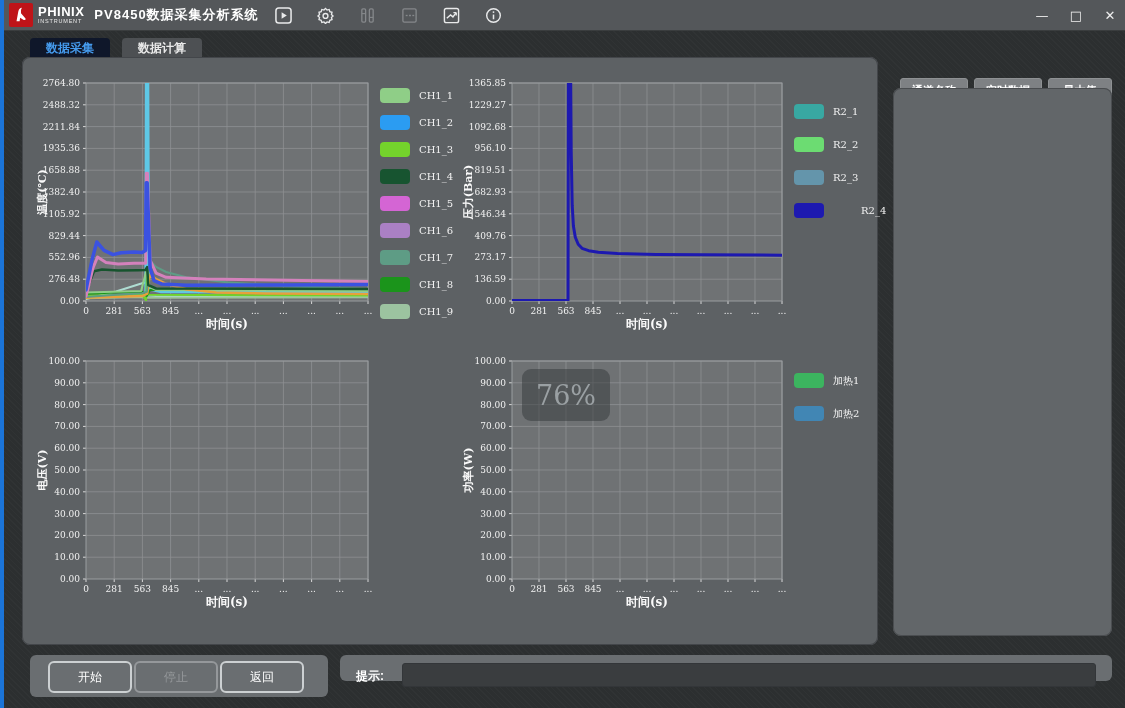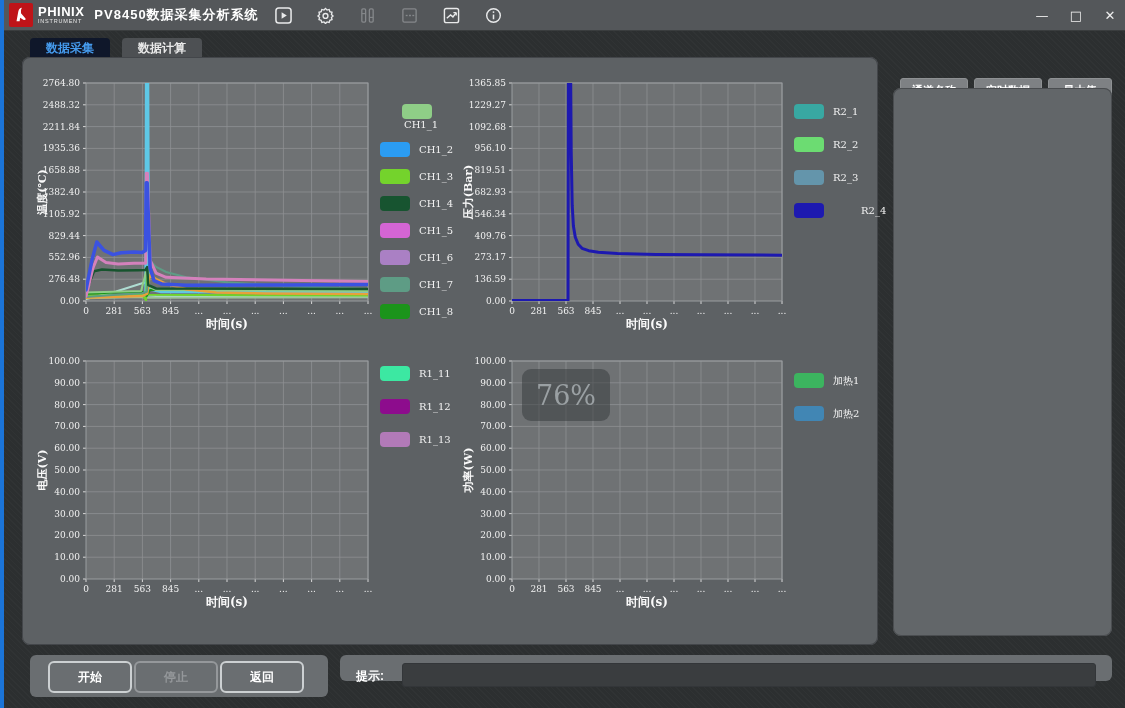--- a/index.html
+++ b/index.html
@@ -27,21 +27,21 @@
   
   .tab{height:20px;padding:0 16px;display:flex;align-items:center;justify-content:center;font-size:12px;font-weight:700;border-radius:4px 4px 0 0;cursor:pointer;}
   .tab.active{background:#0f172a;color:#459bee;}
   .tab.inactive{background:#4d5053;color:#e9e9e9;}
   
   .main-panel{left:22px;top:57px;width:856px;height:588px;background:#5d6164;border-radius:8px;box-shadow:0 0 0 1px #43464a inset;}
   .right-panel{left:893px;top:88px;width:219px;height:548px;background:#626669;border-radius:8px;box-shadow:0 0 0 1px #4a4d50 inset;}
   .rp-btn{position:absolute;top:50px;height:22px;background:#7e8184;border:1px solid #8e9193;border-radius:3px;color:#fff;font-size:11px;font-weight:700;display:flex;align-items:center;justify-content:center;cursor:pointer;margin-top:28px;}
   .bl-panel{left:30px;top:655px;width:298px;height:42px;background:#6a6e71;border-radius:6px;}
   .br-panel{left:340px;top:655px;width:772px;height:26px;background:#6a6e71;border-radius:6px;}
-  .ctl-btn{position:absolute;top:6px;width:80px;height:28px;background:transparent;border:2px solid #ccd0d2;border-radius:6px;color:#fff;font-size:12px;font-weight:700;display:flex;align-items:center;justify-content:center;cursor:pointer;font-family:"Liberation Sans",sans-serif;}
+  .ctl-btn{position:absolute;top:6px;width:80px;height:28px;background:transparent;border:2px solid #ccd0d2;border-radius:6px;color:#fff;font-size:12px;font-weight:400;display:flex;align-items:center;justify-content:center;cursor:pointer;font-family:"Liberation Sans",sans-serif;}
   .ctl-btn.disabled{border-color:#95989b;color:#95989b;cursor:default;}
   .hint-label{position:absolute;left:16px;top:13px;color:#fff;font-size:12px;font-weight:700;}
   .hint-input{position:absolute;left:62px;top:8px;width:694px;height:24px;background:#3a3d3f;border:1px solid #333639;border-radius:3px;color:#e8e8e8;font-size:12px;padding:0 6px;outline:none;box-sizing:border-box;}
   
   .chart-block{position:absolute;display:flex;align-items:flex-start;}
   .legend{display:flex;flex-direction:column;margin-left:6px;margin-top:13px;overflow:hidden;}
   .leg-item{display:flex;align-items:center;}
   .swatch{width:30px;height:15px;border-radius:4px;flex:0 0 auto;}
   .leg-label{margin-left:9px;color:#f2f2f2;font-size:10px;font-family:"DejaVu Serif",serif;white-space:nowrap;}
   svg text{font-family:"DejaVu Serif",serif;}
@@ -198,21 +198,21 @@
           <polyline points="52.0,217.5 107.1,215.9 112.3,196.0 114.9,211.8 122.1,215.0 334.0,215.9" fill="none" stroke="#8fce87" stroke-width="2" stroke-linejoin="round" stroke-linecap="round" clip-path="url(#clip0)"></polyline>
           <polyline points="52.0,222.8 108.1,221.1 113.3,218.7 115.5,200.0 122.1,204.1 132.1,208.8 152.2,214.3 182.2,217.5 232.3,218.5 334.0,219.1" fill="none" stroke="#e8a03c" stroke-width="2.5" stroke-linejoin="round" stroke-linecap="round" clip-path="url(#clip0)"></polyline>
           <polyline points="52.0,222.1 82.1,219.8 108.1,218.3 112.9,216.7 115.5,185.0 122.1,191.9 132.1,197.0 152.2,202.3 192.2,207.2 252.4,211.2 312.5,213.2 334.0,214.0" fill="none" stroke="#5e9c85" stroke-width="2" stroke-linejoin="round" stroke-linecap="round" clip-path="url(#clip0)"></polyline>
           <polyline points="52.0,216.7 60.0,196.2 68.0,194.5 84.1,195.6 104.1,195.2 111.3,195.1 113.1,192.1 114.3,210.2 122.1,213.5 334.0,213.9" fill="none" stroke="#17542e" stroke-width="2.5" stroke-linejoin="round" stroke-linecap="round" clip-path="url(#clip0)"></polyline>
           <polyline points="52.0,221.3 59.0,192.9 63.5,182.0 72.0,187.5 84.1,189.1 100.1,188.3 108.1,188.3 111.8,188.2 112.4,98.3 113.4,98.3 116.1,185.0 122.1,198.2 132.1,202.3 172.2,204.1 252.4,205.3 334.0,206.4" fill="none" stroke="#d481bc" stroke-width="3" stroke-linejoin="round" stroke-linecap="round" clip-path="url(#clip0)"></polyline>
           <polyline points="52.0,215.0 58.0,185.0 62.8,167.0 70.0,175.4 79.0,179.6 87.1,177.7 100.1,177.1 108.1,177.6 111.5,175.5 112.2,107.7 113.2,107.7 116.1,192.9 120.1,205.7 128.1,209.1 152.2,210.2 252.4,209.9 334.0,209.4" fill="none" stroke="#3b52e0" stroke-width="3.5" stroke-linejoin="round" stroke-linecap="round" clip-path="url(#clip0)"></polyline>
           <text x="193" y="253" text-anchor="middle" font-size="12px" font-weight="bold" fill="#fafafa" font-family="&quot;Liberation Sans&quot;,sans-serif">时间(s)</text>
           <text x="12" y="117" text-anchor="middle" font-size="11px" font-weight="bold" fill="#fafafa" font-family="&quot;Liberation Sans&quot;,sans-serif" transform="rotate(-90 12 117)">温度(℃)</text>
         </svg></div>
     <div class="legend" style="height:234px;">
-        <div class="leg-item" style="margin-top: 16px; flex-direction: column;">
+        <div class="leg-item" style="margin-top: 0px;">
           <span class="swatch" style="background: rgb(143, 206, 135);"></span>
           <span class="leg-label">CH1_1</span>
         </div>
         <div class="leg-item" style="margin-top: 12px;">
           <span class="swatch" style="background: rgb(43, 156, 242);"></span>
           <span class="leg-label">CH1_2</span>
         </div>
         <div class="leg-item" style="margin-top: 12px;">
           <span class="swatch" style="background: rgb(116, 211, 44);"></span>
           <span class="leg-label">CH1_3</span>
@@ -404,34 +404,20 @@
           <line x1="52" y1="29.799999999999983" x2="334" y2="29.799999999999983" stroke="#8e9193" stroke-width="0.8"></line>
           <line x1="49" y1="29.799999999999983" x2="52" y2="29.799999999999983" stroke="#d8d8d8" stroke-width="1"></line>
           <text x="46" y="32.79999999999998" text-anchor="end" font-size="9px" fill="#f1f1f1">90.00</text>
           <line x1="52" y1="8" x2="334" y2="8" stroke="#8e9193" stroke-width="0.8"></line>
           <line x1="49" y1="8" x2="52" y2="8" stroke="#d8d8d8" stroke-width="1"></line>
           <text x="46" y="11" text-anchor="end" font-size="9px" fill="#f1f1f1">100.00</text>
           <rect x="52" y="8" width="282" height="218" fill="none" stroke="#9a9d9f" stroke-width="1"></rect>
           <text x="193" y="253" text-anchor="middle" font-size="12px" font-weight="bold" fill="#fafafa" font-family="&quot;Liberation Sans&quot;,sans-serif">时间(s)</text>
           <text x="12" y="117" text-anchor="middle" font-size="11px" font-weight="bold" fill="#fafafa" font-family="&quot;Liberation Sans&quot;,sans-serif" transform="rotate(-90 12 117)">电压(V)</text>
         </svg></div>
-    <div class="legend">
-        <div class="leg-item" style="margin-top: 0px;">
-          <span class="swatch" style="background: rgb(60, 232, 162);"></span>
-          <span class="leg-label">R1_11</span>
-        </div>
-        <div class="leg-item" style="margin-top: 18px;">
-          <span class="swatch" style="background: rgb(141, 12, 141);"></span>
-          <span class="leg-label">R1_12</span>
-        </div>
-        <div class="leg-item" style="margin-top: 18px;">
-          <span class="swatch" style="background: rgb(178, 122, 184);"></span>
-          <span class="leg-label">R1_13</span>
-        </div>
-      </div>
   </div>
   <div class="chart-block" style="left:438px;top:296px;">
     <div><svg width="328" height="260" viewBox="0 0 328 260">
           <rect x="52" y="8" width="270" height="218" fill="#6f7274"></rect>
           <clipPath id="clip3">
             <rect x="52" y="8" width="270" height="218"></rect>
           </clipPath>
           <line x1="52" y1="226" x2="52" y2="229" stroke="#d8d8d8" stroke-width="1"></line>
           <text x="52" y="239" text-anchor="middle" font-size="9px" fill="#f1f1f1">0</text>
           <line x1="79" y1="8" x2="79" y2="226" stroke="#8e9193" stroke-width="0.8"></line>

